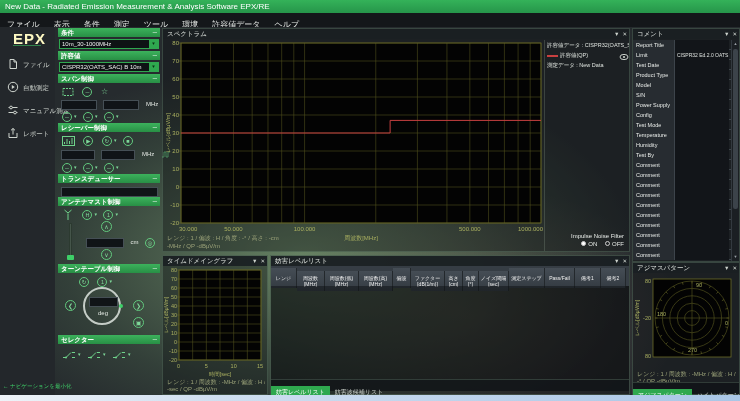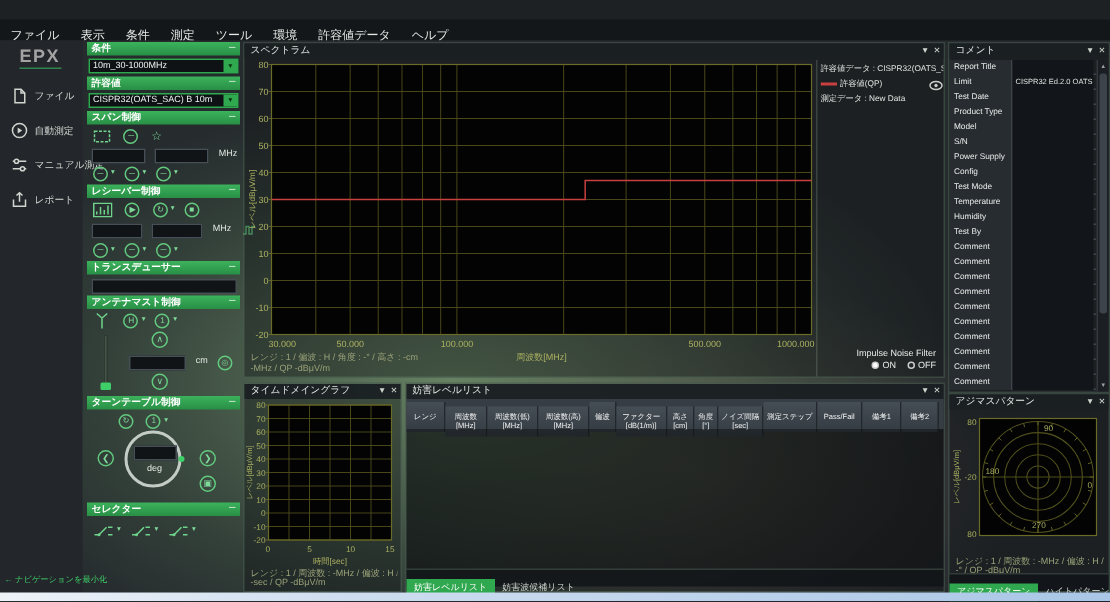--- a/index.html
+++ b/index.html
@@ -13,21 +13,21 @@
   .menu-item{display:inline-block;padding:0 7px;font-size:8px;line-height:14px;}
 
   #glow{position:absolute;left:0;top:27px;width:740px;height:368px;pointer-events:none;
     background:
       radial-gradient(ellipse 430px 250px at 300px 230px, rgba(165,215,150,.50), rgba(95,135,95,.22) 55%, rgba(0,0,0,0) 78%),
       radial-gradient(ellipse 300px 190px at 470px 290px, rgba(225,165,140,.22), rgba(0,0,0,0) 70%),
       #262b2e;}
 
   
   #sidebar{position:absolute;left:0;top:27px;width:55px;height:368px;background:#23272b;z-index:2;}
-  #logo{position:absolute;left:13px;top:3px;color:#a3a3a3;font-size:12px;font-weight:bold;letter-spacing:1px;}
+  #logo{position:absolute;left:13px;top:3px;color:#fef9c3;font-size:15px;font-weight:bold;letter-spacing:1px;}
   #logo-rule{position:absolute;left:13px;top:18px;width:28px;height:1px;background:rgba(62,207,104,.55);}
   .side-item{position:absolute;left:0;width:55px;height:23px;}
   .side-item svg{position:absolute;left:7px;top:5px;}
   .side-item .lbl{position:absolute;left:23px;top:0;font-size:6.5px;line-height:23px;color:#d2d8d2;white-space:nowrap;}
   #nav-min{position:absolute;left:3px;bottom:5px;font-size:5.5px;color:#3ecf68;white-space:nowrap;z-index:3;}
 
   
   #controls{position:absolute;left:57px;top:27px;width:104px;height:368px;z-index:2;}
   .sec{position:absolute;left:1px;right:1px;height:9px;background:linear-gradient(#3cb25c,#288f45);
     color:#fff;font-size:6.5px;line-height:9px;padding-left:3px;font-weight:bold;}
@@ -100,20 +100,23 @@
   
   #az-panel{left:632px;top:262px;width:108px;height:133px;}
 
   #bottomstrip{position:absolute;left:0;top:395px;width:740px;height:6px;z-index:6;
     background:linear-gradient(90deg,#eef3f8,#cfdef0 30%,#a9c6e6);}
 </style>
 </head>
 <body>
 
 <div id="app">
+  <div id="titlebar">
+    <span>New Data - Radiated Emission Measurement &amp; Analysis Software EPX/RE</span>
+  </div>
   <div id="menubar"><span class="menu-item">ファイル</span><span class="menu-item">表示</span><span class="menu-item">条件</span><span class="menu-item">測定</span><span class="menu-item">ツール</span><span class="menu-item">環境</span><span class="menu-item">許容値データ</span><span class="menu-item">ヘルプ</span></div>
   <div id="glow"></div>
 
   <div id="sidebar">
     <div id="logo">EPX</div>
     <div id="logo-rule"></div>
     <div id="side-items">
         <div class="side-item" style="top: 26px;">
           <svg width="12" height="12">
             <path d="M3 1.5h4l2.5 2.5v6.5H3z" fill="none" stroke="#cfd5cf"></path>

